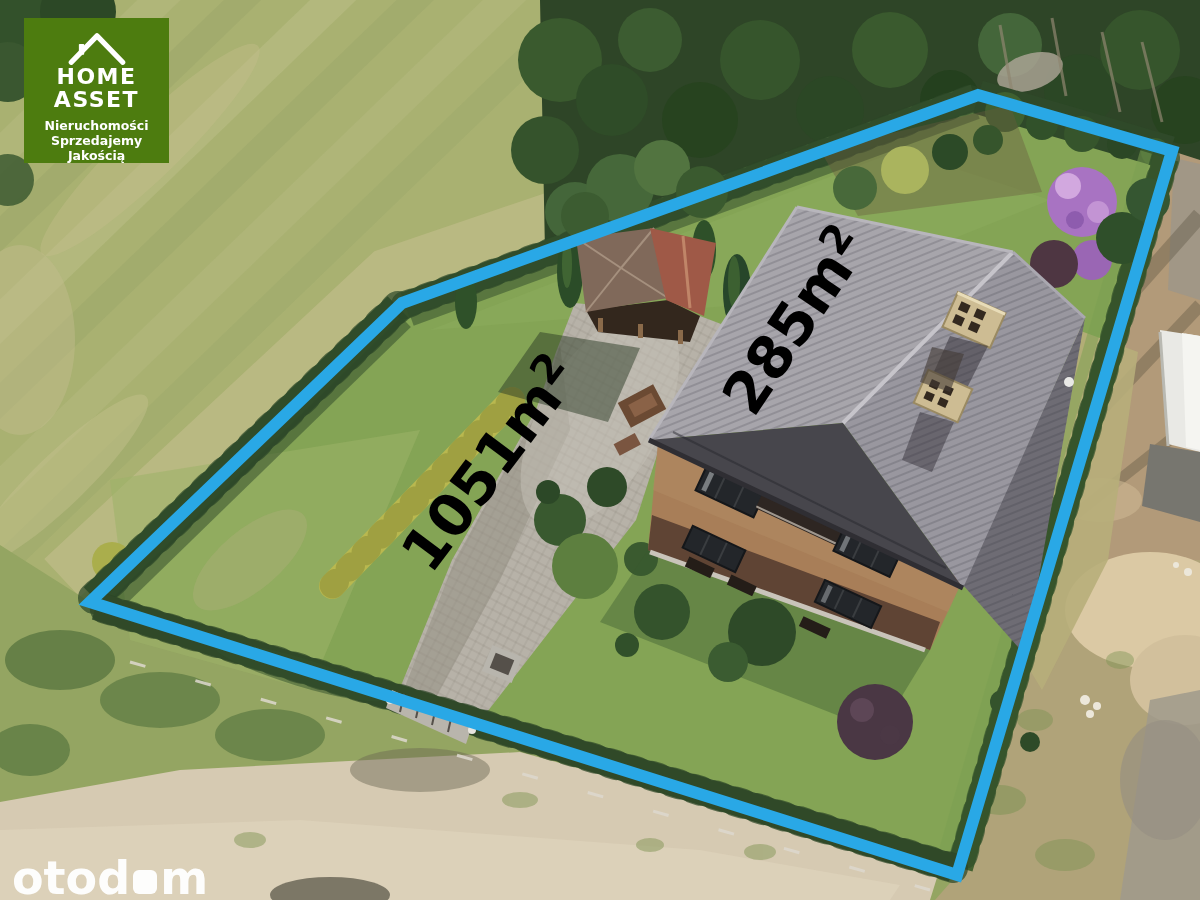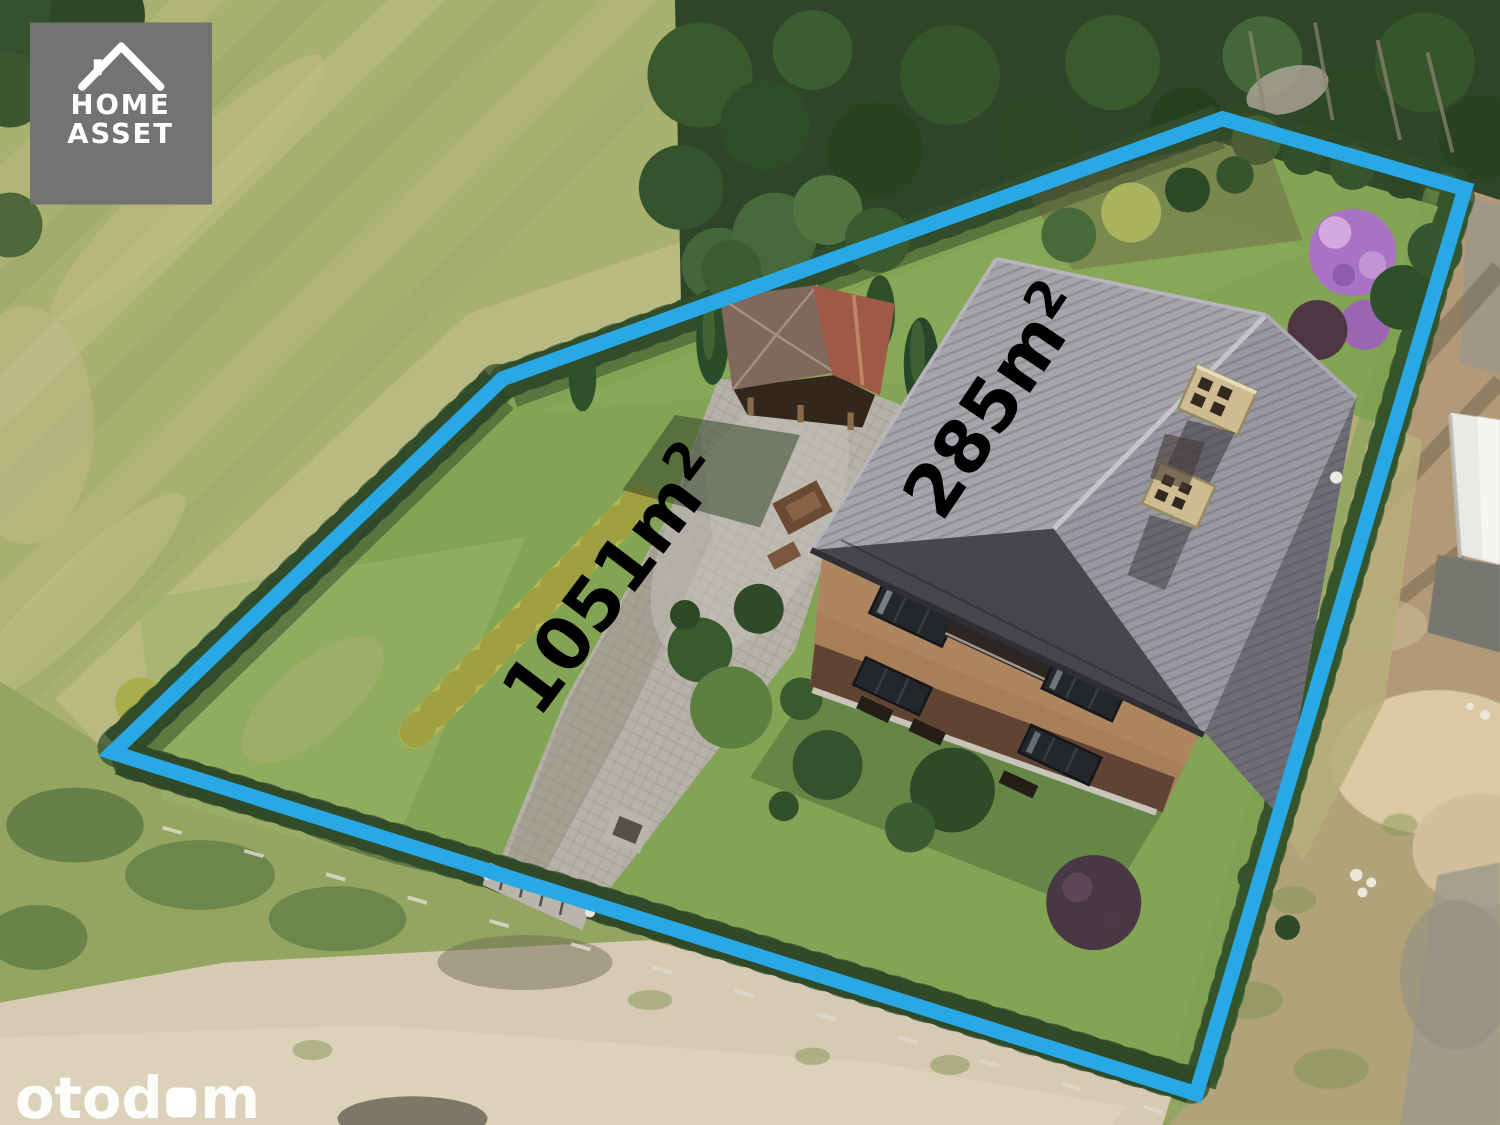--- a/index.html
+++ b/index.html
@@ -1,19 +1,19 @@
 <!DOCTYPE html>
 <html><head>
 <meta charset="utf-8">
 <style>
   html,body{margin:0;padding:0;background:#1a1a1a;}
   .canvas{position:relative;width:1200px;height:900px;overflow:hidden;background:#a9b171;font-family:"DejaVu Sans",sans-serif;}
   .canvas svg.scene{position:absolute;left:0;top:0;display:block;}
   
-  .logo{position:absolute;left:24px;top:18px;width:145px;height:145px;background:#737373;color:#fff;
+  .logo{position:absolute;left:24px;top:18px;width:145px;height:145px;background:#4d7c0f;color:#fff;
         display:flex;flex-direction:column;align-items:center;box-sizing:border-box;padding-top:11px;
         text-align:center;}
   .logo .icon{display:block;margin-bottom:1px;}
   .logo .name{font-size:22px;font-weight:bold;letter-spacing:1.5px;line-height:1.04;}
   .logo .tags{margin-top:6px;}
   .logo .tag{font-size:12.5px;font-weight:bold;line-height:1.2;}
   
   .watermark{position:absolute;left:12px;top:851px;color:#fff;font-weight:bold;font-size:46px;
              letter-spacing:0px;display:flex;align-items:baseline;opacity:.97;}
   .watermark .sq{display:inline-block;width:24px;height:24px;background:#fff;border-radius:6px;margin:0 3px;}
@@ -379,20 +379,25 @@
   </g>
 </svg>
 
 <div class="logo">
   <svg class="icon" width="84" height="44" viewBox="-42 -24 84 48">
     <path d="M -34 20 L 0 -15 L 34 20" fill="none" stroke="#ffffff" stroke-width="7" stroke-linecap="round" stroke-linejoin="round"></path>
     <rect x="-24" y="-4" width="7" height="14" fill="#ffffff" rx="1"></rect>
   </svg>
   <div class="name">HOME</div>
   <div class="name">ASSET</div>
+  <div class="tags">
+    <div class="tag">Nieruchomości</div>
+    <div class="tag">Sprzedajemy</div>
+    <div class="tag">Jakością</div>
+  </div>
 </div>
 
 <div class="watermark">
   <span>otod</span>
       <span class="sq"></span>
       <span>m</span>
 </div>
 </div>
 
 </body></html>

